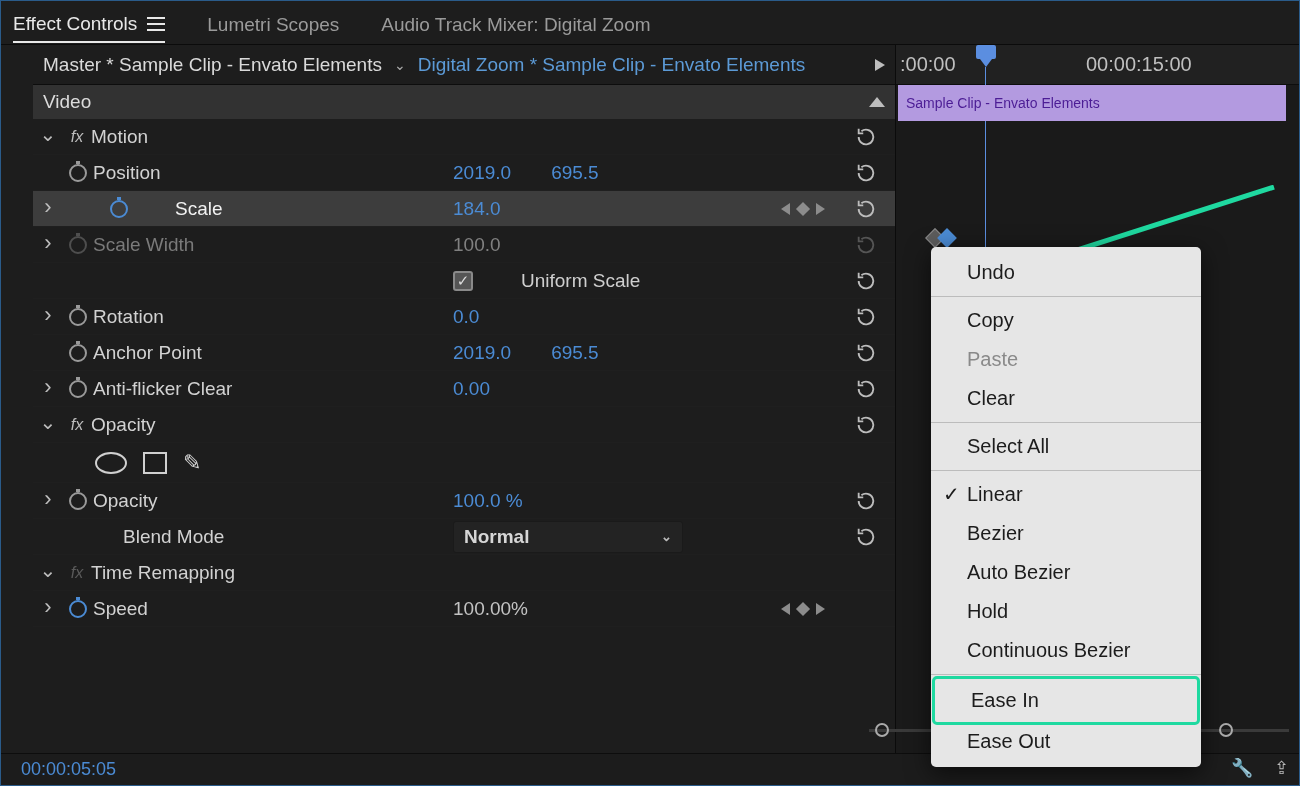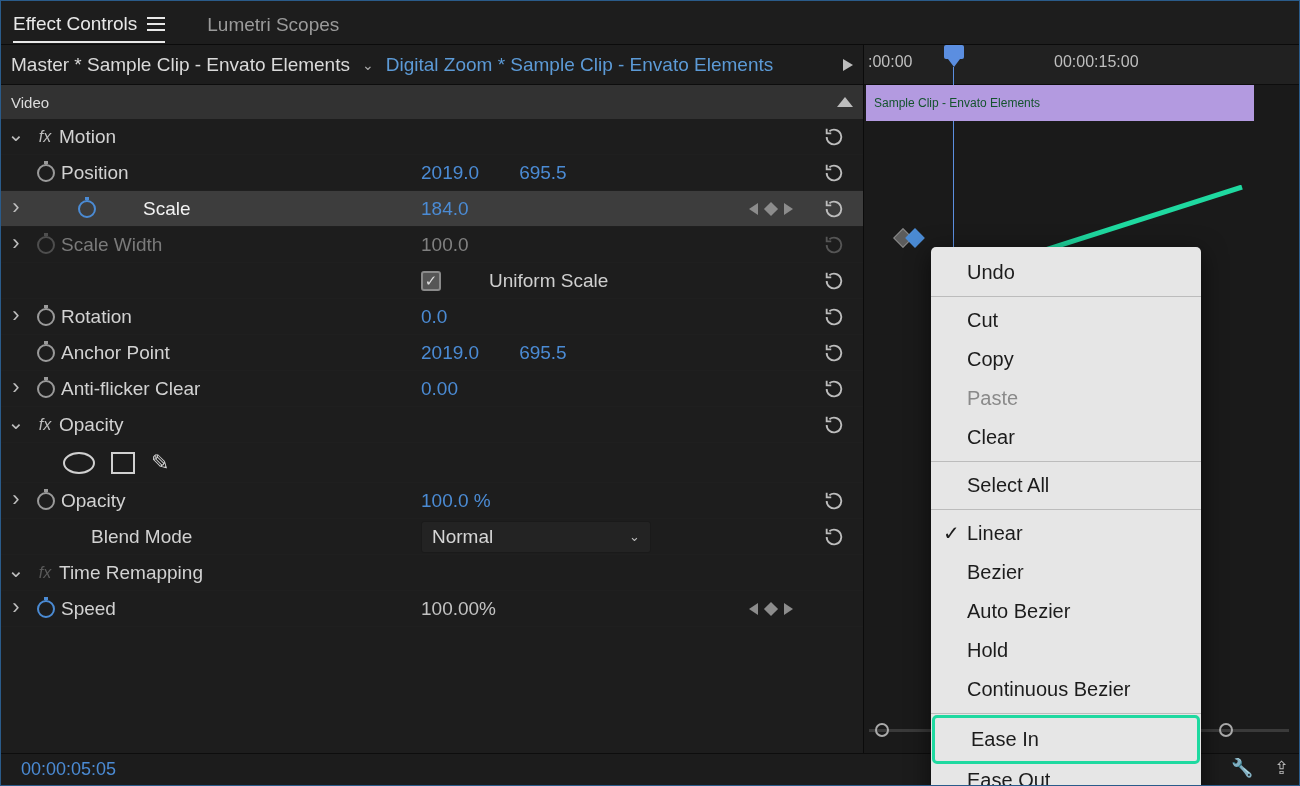--- a/index.html
+++ b/index.html
@@ -31,20 +31,21 @@
   }
   .tab.active { color: #e8e8e8; border-bottom: 2px solid #e8e8e8; }
   .hamburger {
     width: 18px; height: 14px;
     display: inline-flex; flex-direction: column; justify-content: space-between;
   }
   .hamburger span { height: 2px; background: #e8e8e8; }
   .content {
     display: flex;
     height: calc(100% - 44px - 32px);
+    margin-left: 32px;
   }
   .left-col {
     width: 862px;
     display: flex;
     flex-direction: column;
   }
   .crumb {
     height: 40px;
     display: flex;
     align-items: center;
@@ -63,21 +64,21 @@
     border-bottom: 6px solid transparent;
     border-left: 10px solid #bdbdbd;
     cursor: pointer;
   }
   .section-header {
     background: #323232;
     height: 34px;
     display: flex;
     align-items: center;
     padding: 0 10px;
-    font-size: 15px;
+    font-size: 19px;
     color: #dcdcdc;
   }
   .section-header .uptri {
     margin-left: auto;
     width: 0; height: 0;
     border-left: 8px solid transparent;
     border-right: 8px solid transparent;
     border-bottom: 10px solid #bdbdbd;
   }
   .rows { flex: 1; }
@@ -135,51 +136,51 @@
   }
   .reset svg { width: 22px; height: 22px; }
   .reset.dim svg path { stroke: #555; }
   .shape-row { height: 40px; display: flex; align-items: center; gap: 16px; padding-left: 62px; border-bottom: 1px solid #1f1f1f; }
   .ellipse { width: 32px; height: 22px; border: 2px solid #d0d0d0; border-radius: 50%; }
   .rect { width: 24px; height: 22px; border: 2px solid #d0d0d0; }
   .pen { font-size: 22px; color: #d5d5d5; }
   .dropdown {
     position: absolute; left: 420px; display: flex; align-items: center; gap: 66px;
     background: #232323; border: 1px solid #1a1a1a; border-radius: 3px; padding: 4px 10px;
-    width: 230px; justify-content: space-between; color: #d6d6d6;
+    width: 230px; justify-content: space-between; color: #d6d6d6; font-weight: bold;
   }
   .dropdown .ddchev { font-size: 13px; color: #bbb; }
   .right-col {
     flex: 1;
     background: #1a1a1a;
     border-left: 1px solid #0b0b0b;
     position: relative;
   }
   .ruler {
     height: 40px;
     background: #212121;
     border-bottom: 1px solid #0d0d0d;
     position: relative;
     color: #bfbfbf;
-    font-size: 16px;
+    font-size: 20px;
   }
   .ruler .t0 { position: absolute; left: 4px; top: 8px; }
   .ruler .t15 { position: absolute; left: 190px; top: 8px; }
   .playhead {
     position: absolute; left: 80px; top: 0; width: 20px; height: 14px; background: #5b8ee0; border-radius: 2px;
   }
   .playhead::after {
     content: ""; position: absolute; left: 4px; top: 14px; width: 0; height: 0;
     border-left: 6px solid transparent; border-right: 6px solid transparent; border-top: 8px solid #5b8ee0;
   }
   .playline { position: absolute; left: 89px; top: 22px; width: 1px; height: 700px; background: #5b8ee0; }
   .clipbar {
     position: absolute; left: 2px; top: 40px; height: 36px; width: 388px;
-    background: #b39ae0; color: #14532d; display: flex; align-items: center; padding: 0 8px;
-    font-size: 12px;
+    background: #b39ae0; color: #4c1d95; display: flex; align-items: center; padding: 0 8px;
+    font-size: 14px;
   }
   .kfs { position: absolute; left: 32px; top: 186px; display: flex; align-items: center; gap: 0; }
   .kfs .d { width: 14px; height: 14px; transform: rotate(45deg); }
   .kfs .d1 { background: #5c5c5c; border: 1px solid #888; }
   .kfs .d2 { background: #4b8bd4; margin-left: -2px; }
   .arrow {
     position: absolute; left: 108px; top: 140px; width: 280px; height: 90px; pointer-events: none;
   }
   .arrow line { stroke: #1fd9a0; stroke-width: 5; }
   .arrow polygon { fill: #1fd9a0; }
@@ -227,20 +228,21 @@
 <div class="tabs">
   <div class="tab active">
     <span>Effect Controls</span>
     <span class="hamburger">
         <span></span>
         <span></span>
         <span></span>
       </span>
   </div>
   <div class="tab">Lumetri Scopes</div>
+  <div class="tab">Audio Track Mixer: Digital Zoom</div>
 </div>
 
 <div class="content">
   <div class="left-col">
     <div class="crumb">
       <span class="master">Master * Sample Clip - Envato Elements</span>
       <span class="chev">⌄</span>
       <span class="clip">Digital Zoom * Sample Clip - Envato Elements</span>
       <span class="play"></span>
     </div>
@@ -443,21 +445,20 @@
     <svg class="arrow">
       <line x1="270" y1="2" x2="20" y2="82"></line>
       <polygon points="0,88 30,68 30,92"></polygon>
     </svg>
   </div>
 </div>
 
 <div class="ctxmenu">
   <div class="mi">Undo</div>
   <div class="sep"></div>
-  <div class="mi">Cut</div>
   <div class="mi">Copy</div>
   <div class="mi disabled">Paste</div>
   <div class="mi">Clear</div>
   <div class="sep"></div>
   <div class="mi">Select All</div>
   <div class="sep"></div>
   <div class="mi check">Linear</div>
   <div class="mi">Bezier</div>
   <div class="mi">Auto Bezier</div>
   <div class="mi">Hold</div>

